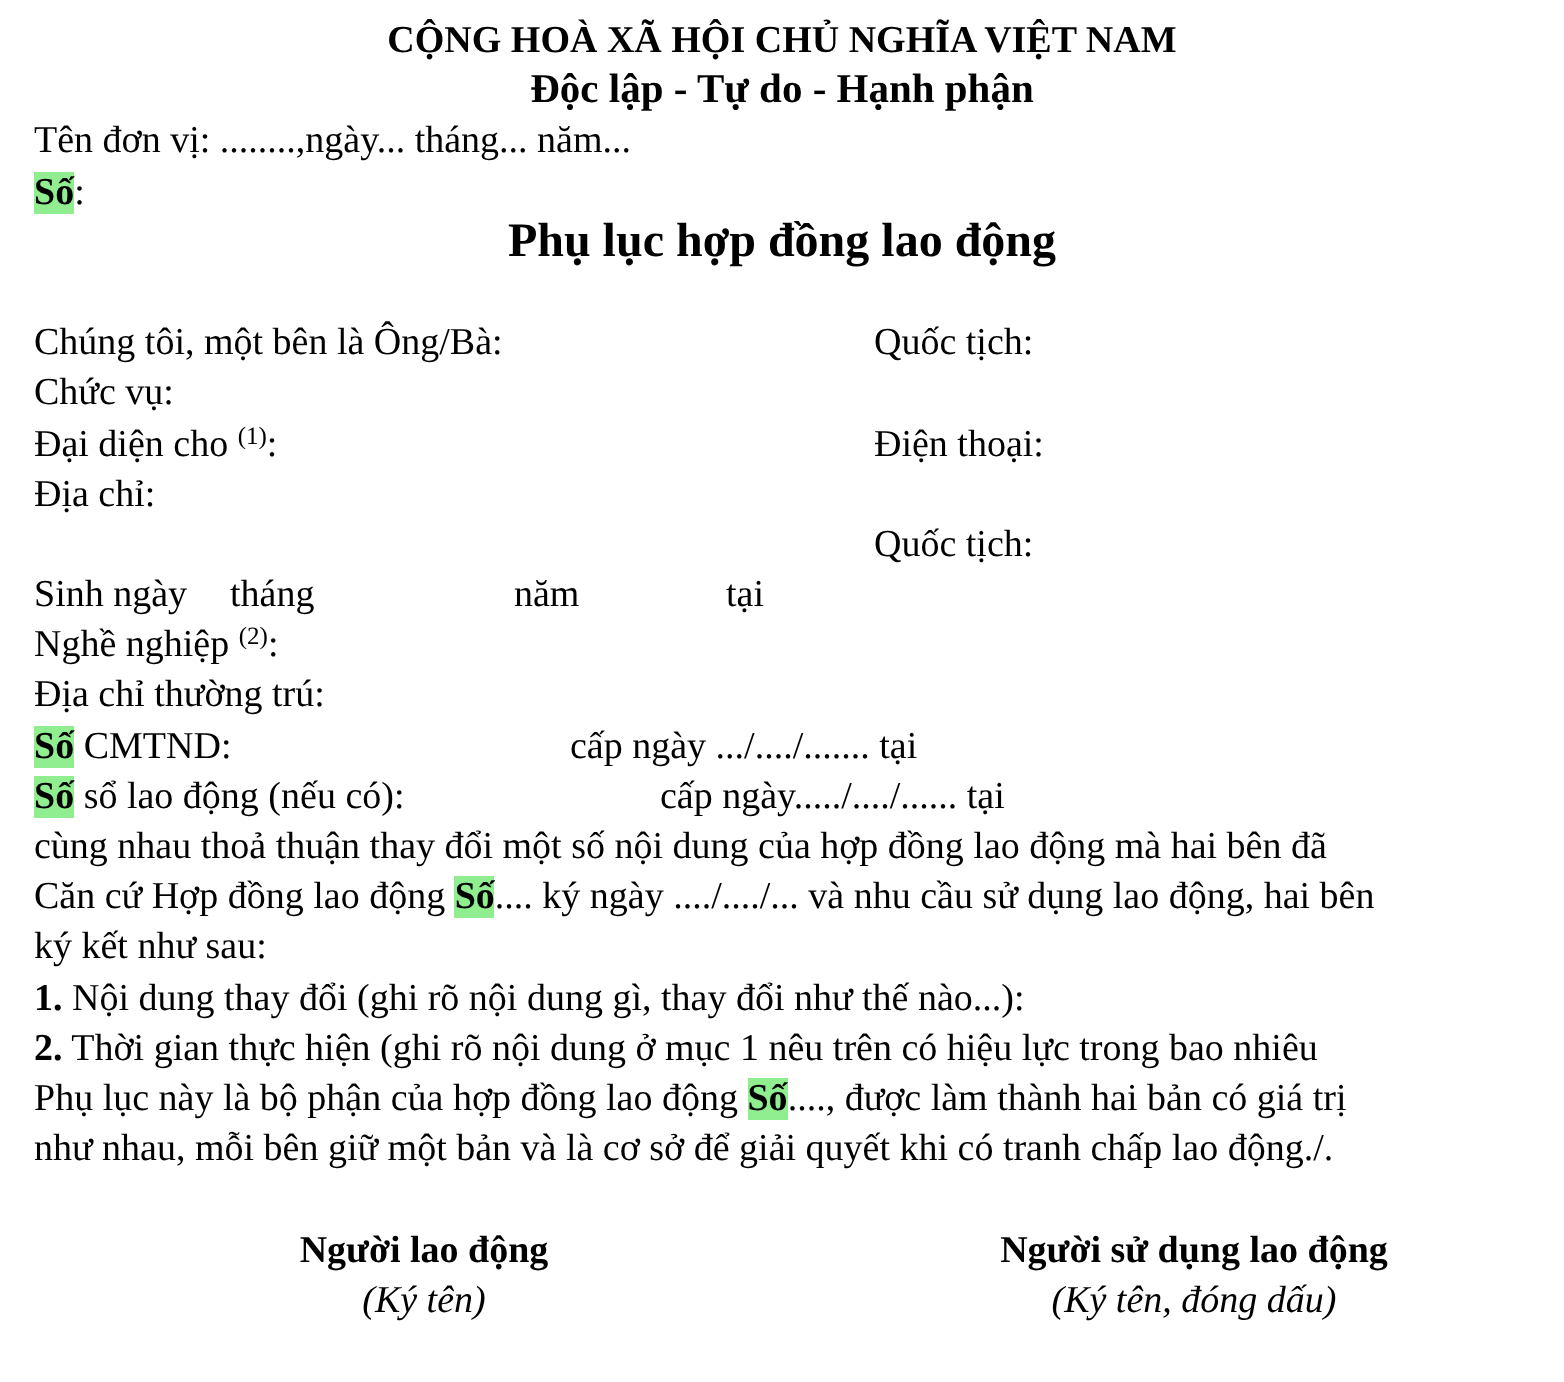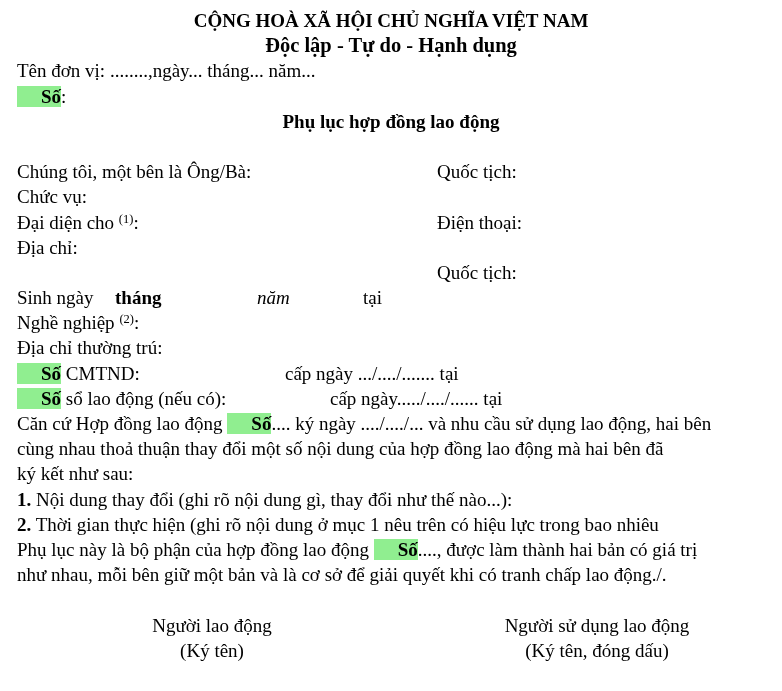--- a/index.html
+++ b/index.html
@@ -19,55 +19,55 @@
   .line {
     position: relative;
     height: 25.2px;
     line-height: 25.2px;
     font-size: 19px;
     white-space: pre;
   }
   .line.center { text-align: center; }
   .role-national-title { font-weight: bold; font-size: 19px; }
   .role-national-motto { font-weight: bold; font-size: 20.5px; }
-  .role-document-title { font-weight: bold; font-size: 19px; }
+  .role-document-title { font-weight: bold; font-size: 24px; }
   .b { font-weight: bold; }
-  .hl { font-weight: bold; background: var(--hl, #90EE90); padding-left: 24px; }
+  .hl { font-weight: bold; background: var(--hl, #90EE90); }
   .sup { font-size: 12.5px; vertical-align: 6px; line-height: 0; }
   .tab { position: absolute; top: 0; }
   .footer-row { position: relative; margin-top: 25.2px; height: 52px; }
   .sig-block { position: absolute; top: 0; text-align: center; }
   .sig-left  { left: 40px;  width: 310px; }
   .sig-right { left: 420px; width: 320px; }
-  .sig-title { font-weight: normal; font-size: 19px; line-height: 25.2px; }
-  .sig-sub   { font-size: 19px; line-height: 25.2px; }
+  .sig-title { font-weight: bold; font-size: 19px; line-height: 25.2px; }
+  .sig-sub   { font-style: italic; font-size: 19px; line-height: 25.2px; }
 </style>
 </head>
 <body style="background: rgb(255, 255, 255); color: rgb(0, 0, 0);">
 
 <div id="doc">
   <div id="document-lines">
       <div class="line center role-national-title"><span>CỘNG HOÀ XÃ HỘI CHỦ NGHĨA VIỆT NAM</span></div>
-      <div class="line center role-national-motto"><span>Độc lập - Tự do - Hạnh dụng</span></div>
+      <div class="line center role-national-motto"><span>Độc lập - Tự do - Hạnh phận</span></div>
       <div class="line"><span>Tên đơn vị: ........,ngày... tháng... năm...</span></div>
       <div class="line"><span class="hl">Số</span><span>:</span></div>
       <div class="line center role-document-title"><span>Phụ lục hợp đồng lao động</span></div>
       <div class="line"></div>
       <div class="line"><span>Chúng tôi, một bên là Ông/Bà:</span><span class="tab" style="left: 420px;">Quốc tịch:</span></div>
       <div class="line"><span>Chức vụ:</span></div>
       <div class="line"><span>Đại diện cho </span><span class="sup">(1)</span><span>:</span><span class="tab" style="left: 420px;">Điện thoại:</span></div>
       <div class="line"><span>Địa chỉ:</span></div>
       <div class="line"><span class="tab" style="left: 420px;">Quốc tịch:</span></div>
-      <div class="line"><span>Sinh ngày</span><span class="tab" style="left: 98px; font-weight: bold;">tháng</span><span class="tab" style="left: 240px; font-style: italic;">năm</span><span class="tab" style="left: 346px;">tại</span></div>
+      <div class="line"><span>Sinh ngày</span><span class="tab" style="left: 98px;">tháng</span><span class="tab" style="left: 240px;">năm</span><span class="tab" style="left: 346px;">tại</span></div>
       <div class="line"><span>Nghề nghiệp </span><span class="sup">(2)</span><span>:</span></div>
       <div class="line"><span>Địa chỉ thường trú:</span></div>
       <div class="line"><span class="hl">Số</span><span> CMTND:</span><span class="tab" style="left: 268px; text-align: center;">cấp ngày .../..../....... tại</span></div>
       <div class="line"><span class="hl">Số</span><span> sổ lao động (nếu có):</span><span class="tab" style="left: 313px;">cấp ngày...../..../...... tại</span></div>
+      <div class="line"><span>cùng nhau thoả thuận thay đổi một số nội dung của hợp đồng lao động mà hai bên đã</span></div>
       <div class="line"><span>Căn cứ Hợp đồng lao động </span><span class="hl">Số</span><span>.... ký ngày ..../..../... và nhu cầu sử dụng lao động, hai bên</span></div>
-      <div class="line"><span>cùng nhau thoả thuận thay đổi một số nội dung của hợp đồng lao động mà hai bên đã</span></div>
       <div class="line"><span>ký kết như sau:</span></div>
       <div class="line"><span class="b">1.</span><span> Nội dung thay đổi (ghi rõ nội dung gì, thay đổi như thế nào...):</span></div>
       <div class="line"><span class="b">2.</span><span> Thời gian thực hiện (ghi rõ nội dung ở mục 1 nêu trên có hiệu lực trong bao nhiêu</span></div>
       <div class="line"><span>Phụ lục này là bộ phận của hợp đồng lao động </span><span class="hl">Số</span><span>...., được làm thành hai bản có giá trị</span></div>
       <div class="line"><span>như nhau, mỗi bên giữ một bản và là cơ sở để giải quyết khi có tranh chấp lao động./.</span></div>
     </div>
 
   <div class="footer-row">
     <div class="sig-block sig-left">
       <div class="sig-title">Người lao động</div>

